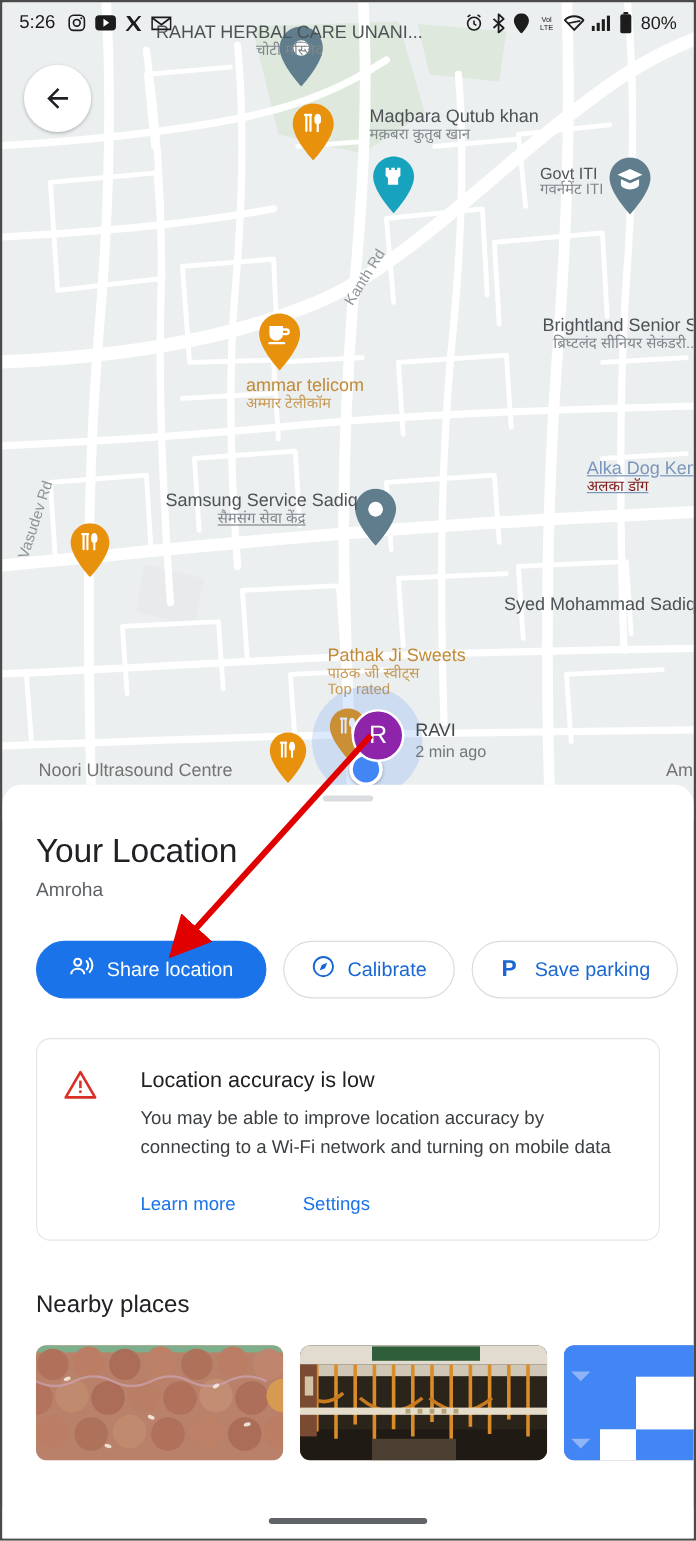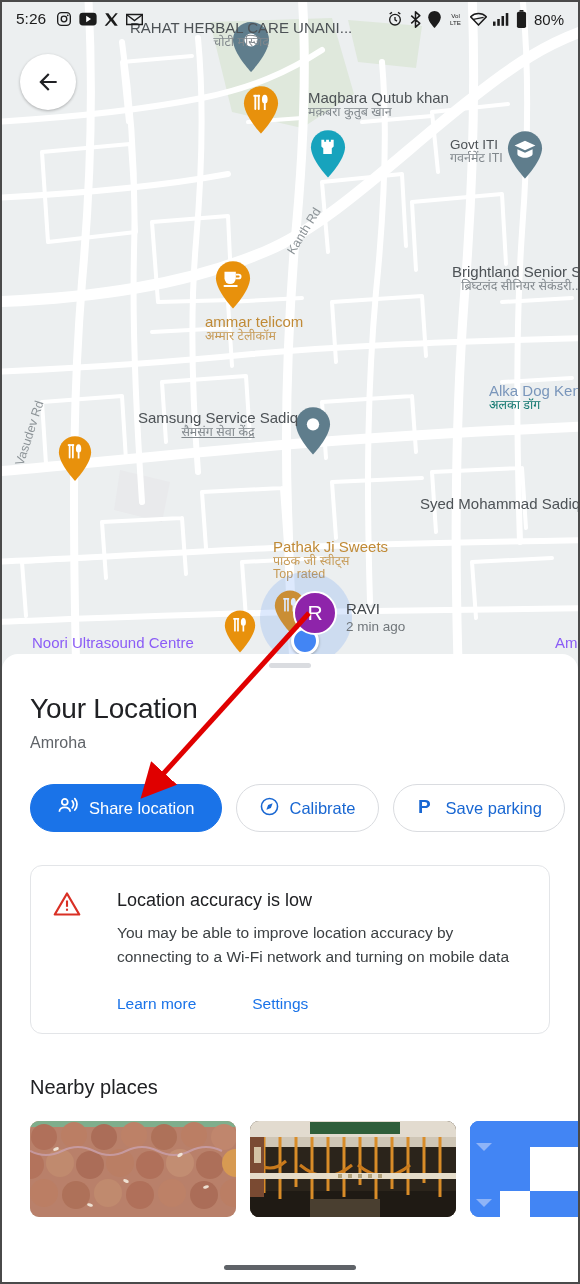--- a/index.html
+++ b/index.html
@@ -33,23 +33,23 @@
     white-space: nowrap;
     pointer-events: none;
   }
   .poi-label .sub {
     display: block;
     font-size: 12.5px;
     color: #80878c;
   }
   .poi-label.orange { color: #c08a36; }
   .poi-label.orange .sub { color: #c69a56; }
-  .poi-label.red { color: #8b5cf6; text-align: right; }
-  .poi-label.blue { color: #7a96bb; }
-  .poi-label.blue .sub { color: #0f766e; }
+  .poi-label.red { color: #737373; text-align: right; }
+  .poi-label.blue { color: #7a96bb; text-decoration: underline; }
+  .poi-label.blue .sub { color: #7f1d1d; }
   .poi-label.dark { color: #4d5256; }
   .poi-label.small { font-size: 13.5px; }
   .poi-label .tiny { display:block; font-size: 12.5px; color:#c69a56; }
 
   .road-label {
     position: absolute;
     font-size: 12.5px;
     color: #8d9498;
     white-space: nowrap;
   }

